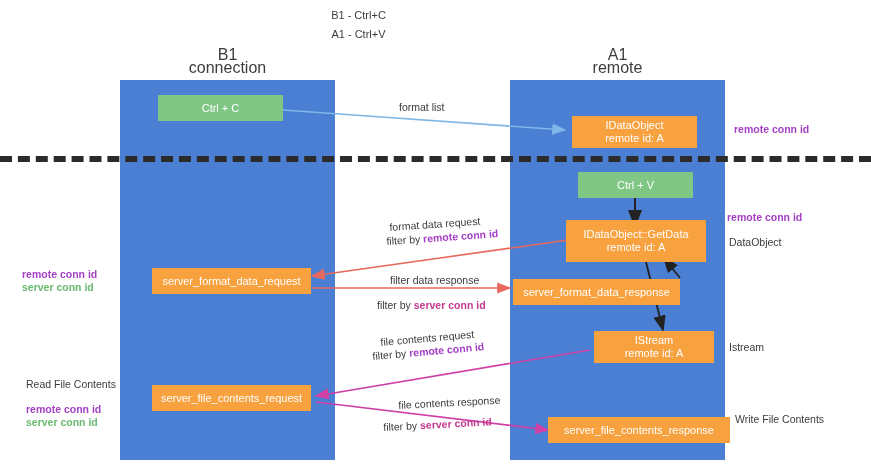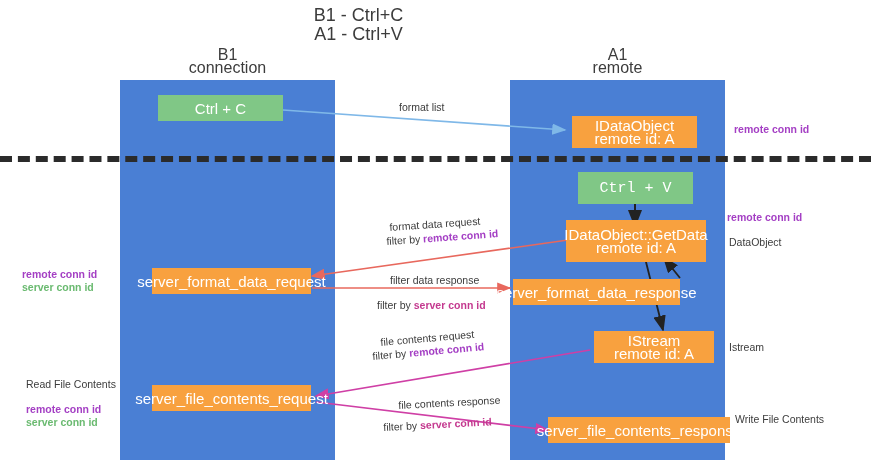--- a/index.html
+++ b/index.html
@@ -15,25 +15,25 @@
   
   .lane{position:absolute;background:#4a7fd4;}
   .lane.b1{left:120px;top:80px;width:215px;height:380px;}
   .lane.a1{left:510px;top:80px;width:215px;height:380px;}
 
   .lane-head{position:absolute;text-align:center;font-size:16px;line-height:13px;color:#3c3c3c;}
   .lane-head .ln1{display:block;}
   .lane-head .ln2{display:block;}
 
   .title{position:absolute;left:0;top:6px;width:717px;text-align:center;
-    font-size:18px;line-height:19px;color:#3c3c3c;}
+    font-size:11px;line-height:19px;color:#3c3c3c;}
 
   
   .node{position:absolute;display:flex;flex-direction:column;align-items:center;
-    justify-content:center;color:#ffffff;font-size:15px;line-height:13px;
+    justify-content:center;color:#ffffff;font-size:11px;line-height:13px;
     text-align:center;box-sizing:border-box;padding:3px 6px;}
   .node.orange{background:#f8a13f;}
   .node.green{background:#80c786;}
 
   
   .lbl{position:absolute;font-size:10.5px;line-height:13px;color:#3c3c3c;white-space:nowrap;}
   .lbl.purple{color:#a43fc4;font-weight:bold;}
   .lbl.green{color:#6aba70;font-weight:bold;}
   .lbl.rot{transform-origin:left top;}
   .lbl .pp{color:#a43fc4;font-weight:bold;}
@@ -105,21 +105,21 @@
 
   <div class="node green" style="left:158px;top:95px;width:125px;height:26px;">
     <span>Ctrl + C</span>
   </div>
 
   <div class="node orange" style="left:572px;top:116px;width:125px;height:32px;">
     <span>IDataObject</span>
     <span>remote id: A</span>
   </div>
 
-  <div class="node green" style="left:578px;top:172px;width:115px;height:32px;font-family:Liberation Mono, monospace;">
+  <div class="node green" style="left:578px;top:172px;width:115px;height:26px;">
     <span>Ctrl + V</span>
   </div>
 
   <div class="node orange" style="left:566px;top:220px;width:140px;height:42px;">
     <span>IDataObject::GetData</span>
     <span>remote id: A</span>
   </div>
 
   <div class="node orange" style="left:513px;top:279px;width:167px;height:26px;">
     <span>server_format_data_response</span>

